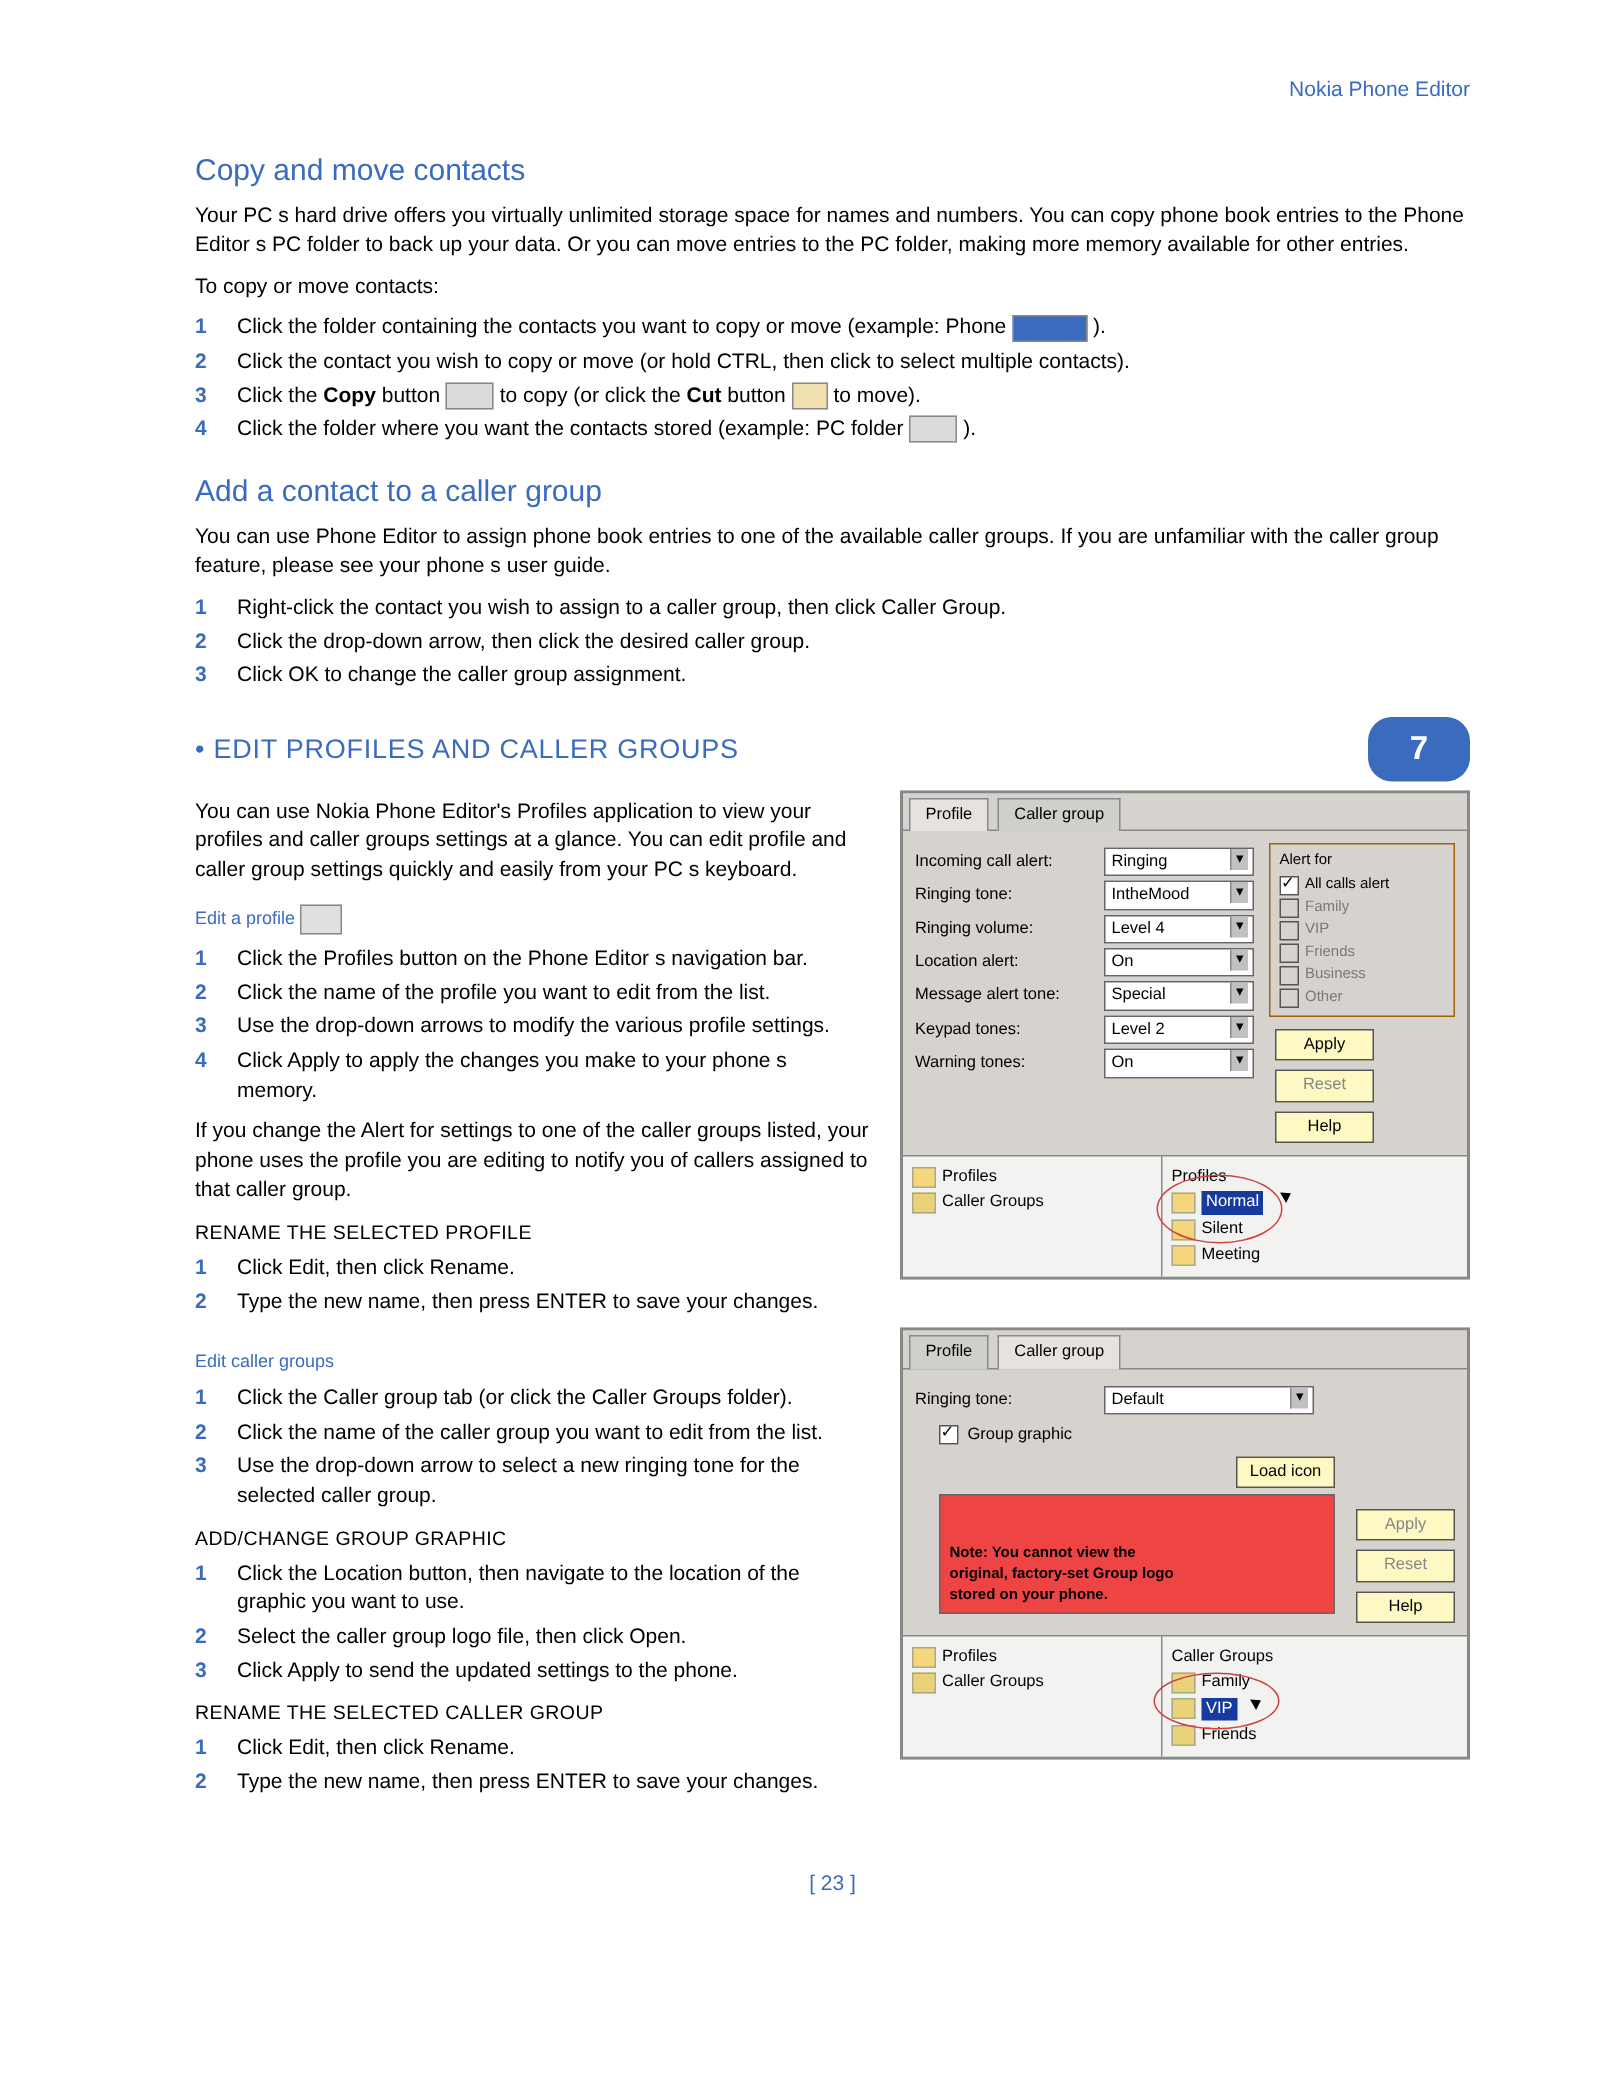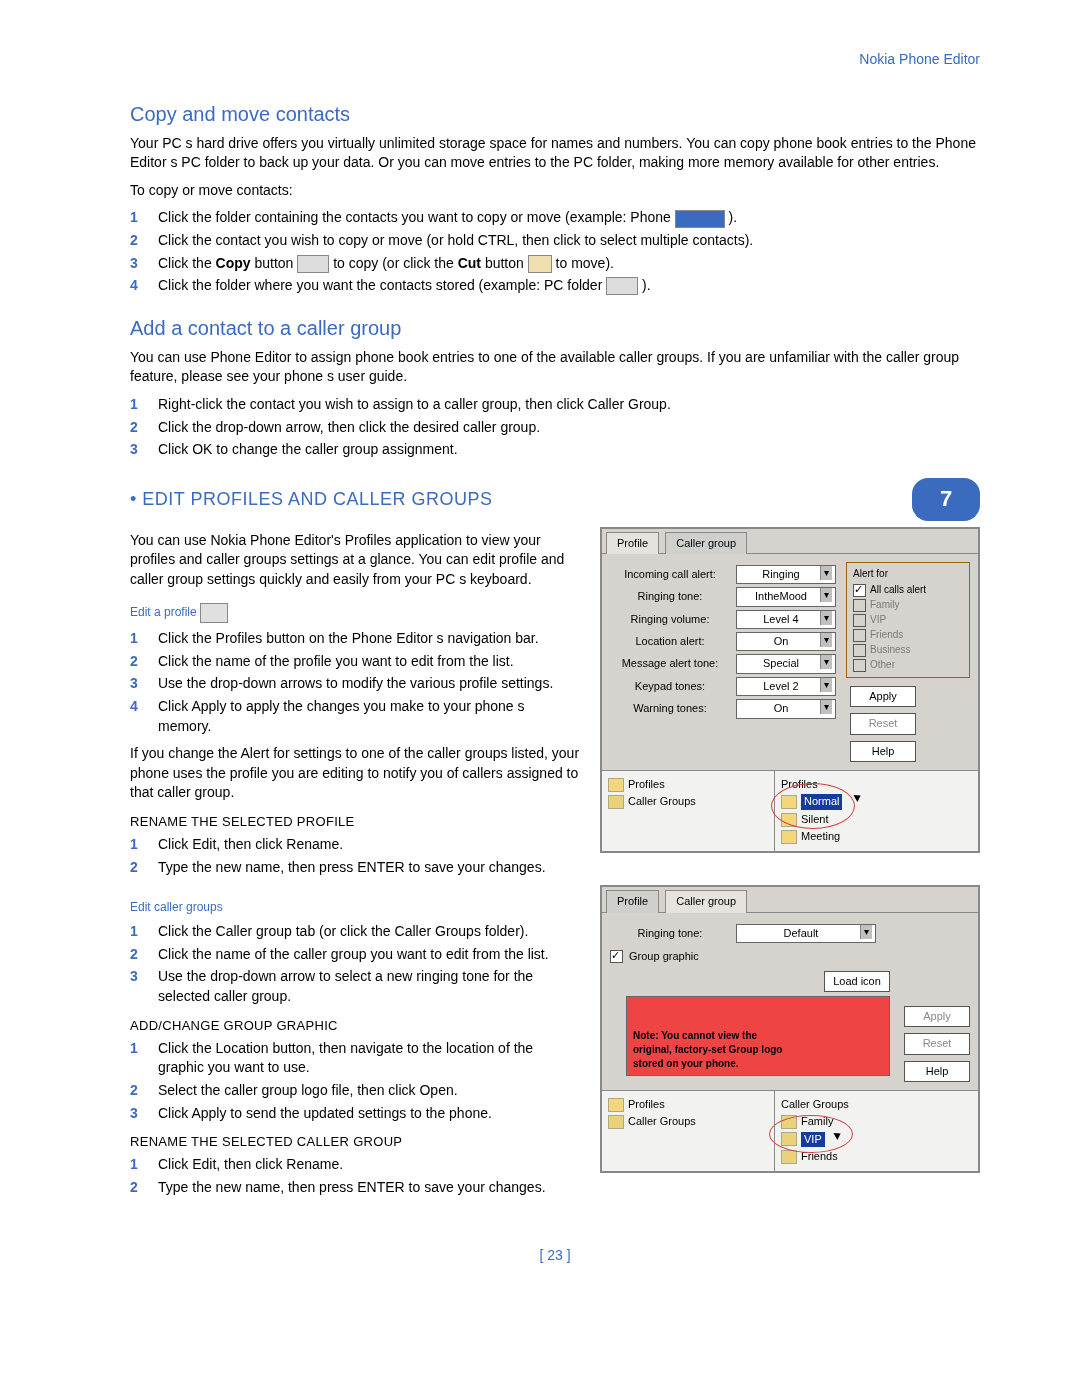--- a/index.html
+++ b/index.html
@@ -125,21 +125,20 @@
     display: flex;
     padding: 8px;
     gap: 10px;
   }
   .form-col { flex:1; }
   .form-row {
     display: flex;
     align-items: center;
     margin: 3px 0;
     gap: 6px;
-    text-align: center;
   }
   .form-row label { width: 120px; }
   .form-row .select {
     flex:1;
     background:#fff;
     border:1px solid #666;
     padding:1px 14px 1px 4px;
     position:relative;
   }
   .form-row .select::after {
@@ -160,21 +159,21 @@
   }
   .alert-box .title { margin-bottom:2px; }
   .cb-row { display:flex; align-items:flex-end; gap:4px; margin:1px 0;}
   .cb { width:11px; height:11px; border:1px solid #555; background:#fff; display:inline-block; position:relative;}
   .cb.checked::after{content:"✓"; position:absolute; top:-3px; left:0; font-size:11px;}
   .cb-row.dim { color:#7a7a7a; }
   .cb-row.dim .cb { background:#d6d3ce; }
   .btn-col { width: 70px; display:flex; flex-direction:column; gap:6px; align-items:flex-end;}
   .btn97 {
     border:1px solid #555;
-    background:#ffffff;
+    background:#fef9c3;
     padding:2px 0;
     text-align:center;
     width:64px;
     font-size:11px;
   }
   .btn97.dim { color:#888; }
   .panel .lower {
     display:flex;
     border-top:1px solid #888;
     background:#f2f2f0;
@@ -218,21 +217,21 @@
     text-align:center;
     font-size:10px;
     position:relative;
     height:80px;
     box-sizing:border-box;
   }
   .note-box .note-text{
     position:absolute; left:6px; bottom:4px; text-align:left; width:160px;
     font-weight:bold;
   }
-  .cb-inline { display:flex; align-items:center; gap:6px; margin:6px 0;text-align:right;}
+  .cb-inline { display:flex; align-items:center; gap:6px; margin:6px 16px;text-align:right;}
   .cb-inline .cb.checked::after{content:"✓";}
   .footer {
     text-align:center;
     color:#3a6bbf;
     font-size:14px;
     margin-top:40px;
   }
 </style>
 </head>
 <body>

